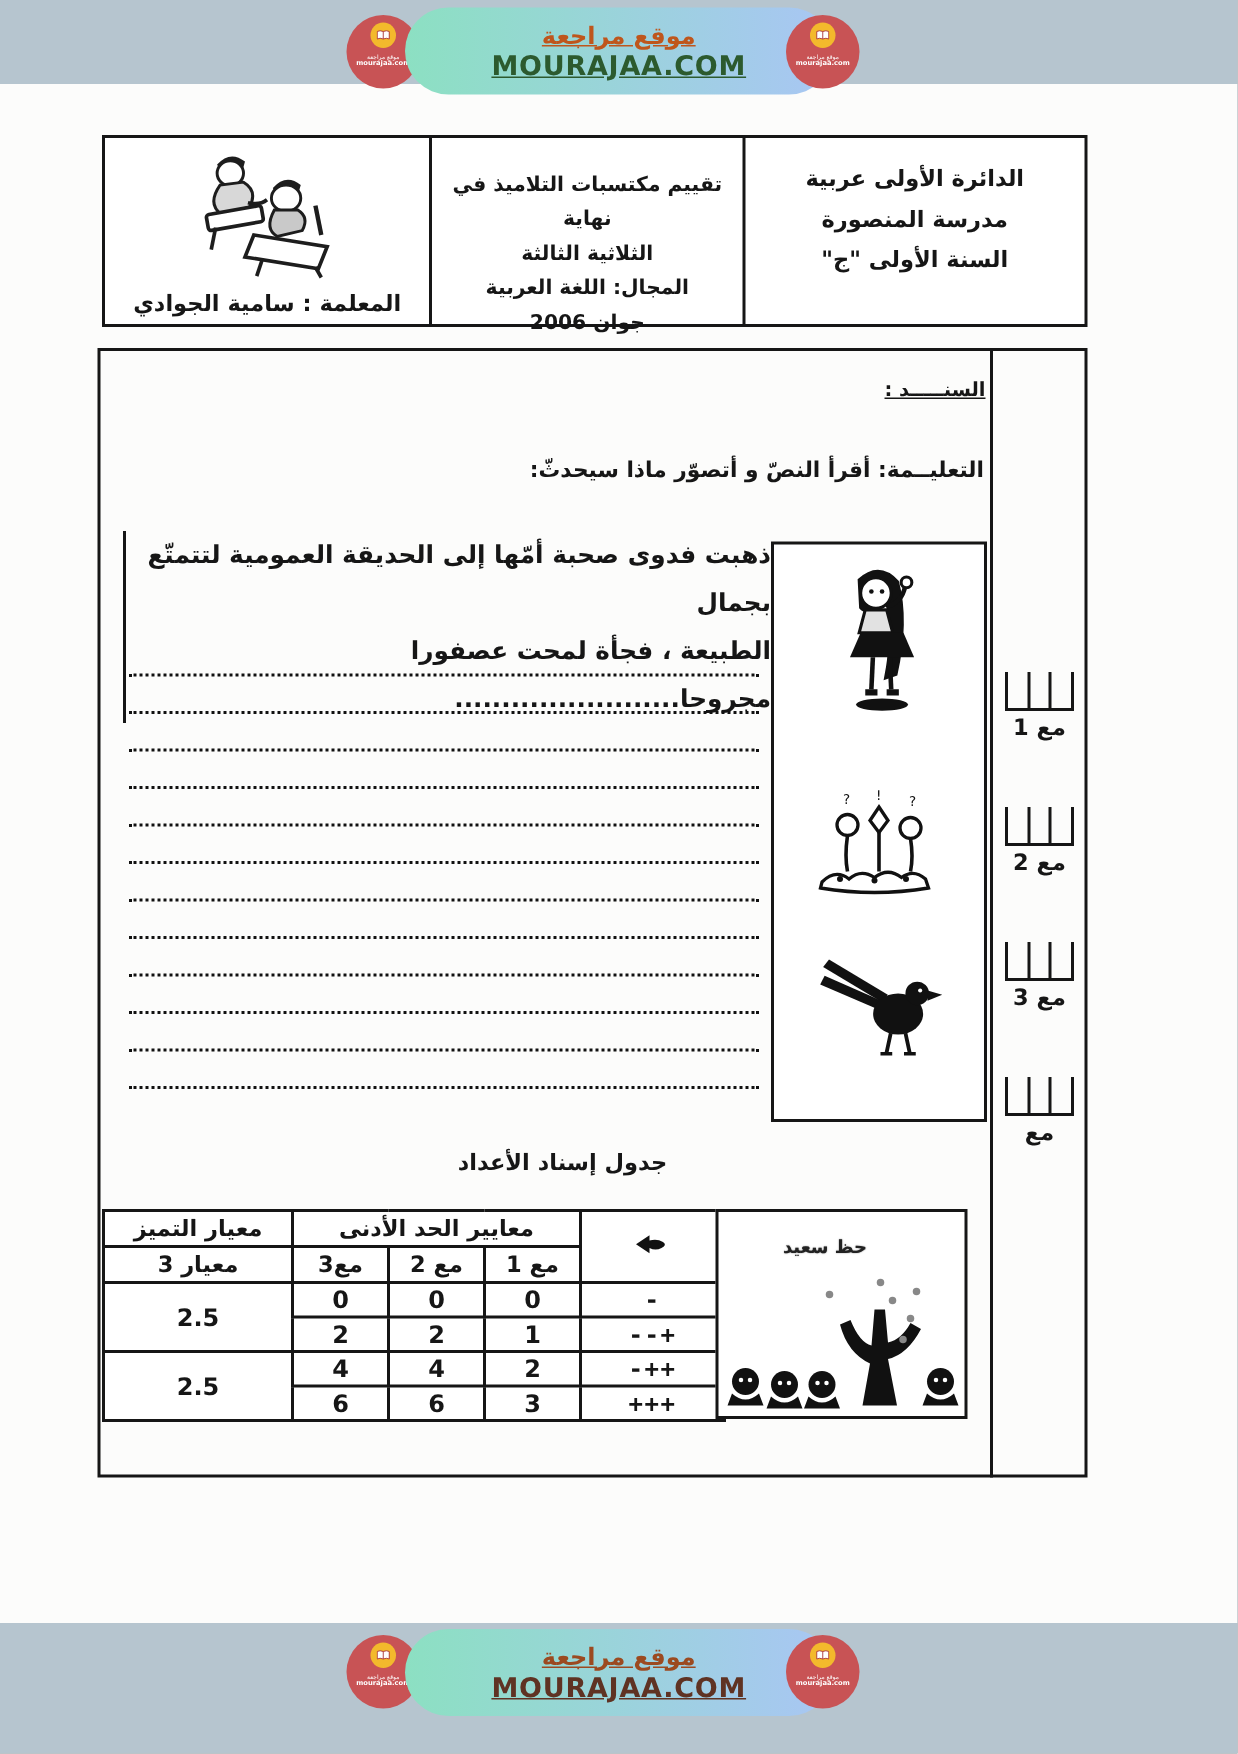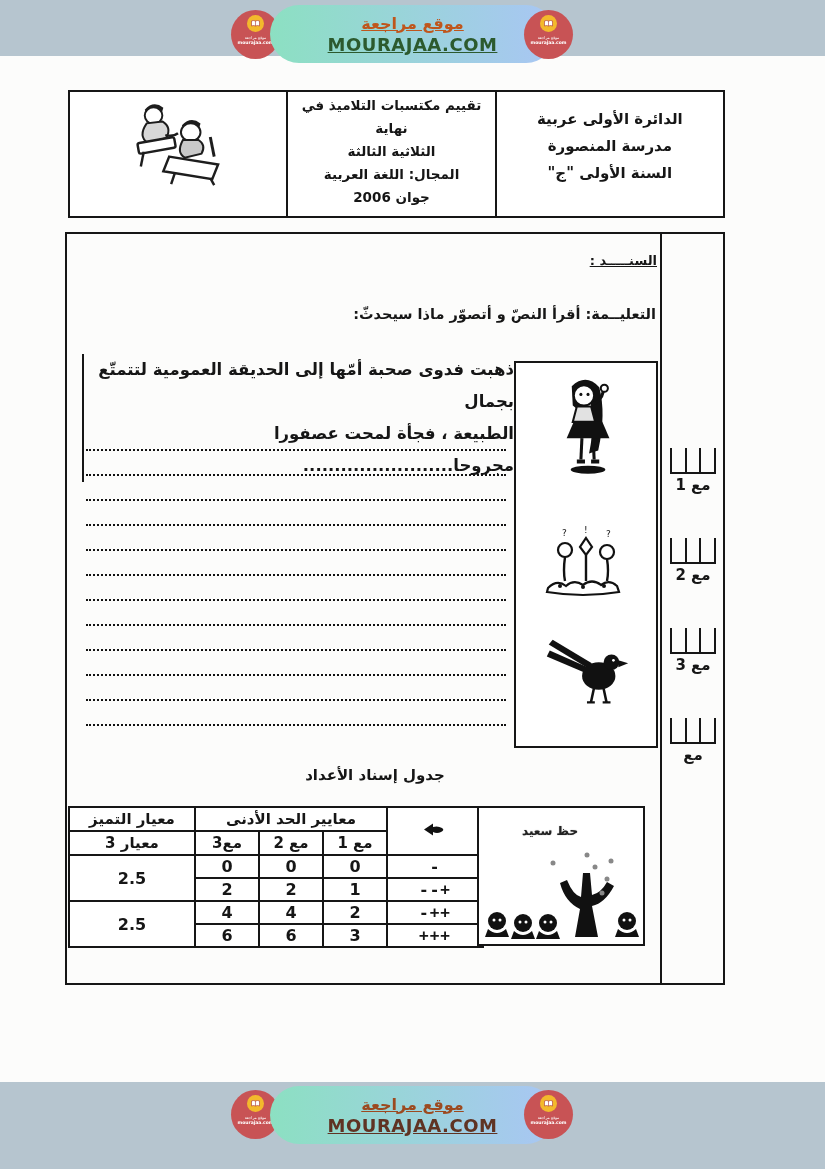--- a/index.html
+++ b/index.html
@@ -28,21 +28,21 @@
   .logo-dot{margin-top:5px;width:17px;height:17px;border-radius:50%;background:var(--logo_yellow);
     display:flex;align-items:center;justify-content:center;}
   .logo-txt{color:#fff;text-align:center;line-height:5px;margin-top:3px;}
   .logo-txt .l1{font-size:4px;display:block;} .logo-txt .l2{font-size:4.5px;font-weight:bold;display:block;}
 
   
   .hdr{position:absolute;left:68px;top:90px;width:657px;height:128px;border:2px solid var(--ink);
     display:flex;direction:rtl;background:#fff;align-items:center;}
   .hdr-cell{height:100%;text-align:center;font-weight:bold;color:var(--ink);}
   .hdr-school{width:229px;border-left:2px solid var(--ink);font-size:15px;line-height:27px;padding-top:14px;}
-  .hdr-exam{width:209px;border-left:2px solid var(--ink);font-size:13.5px;line-height:23px;padding-top:2px;}
+  .hdr-exam{width:209px;border-left:2px solid var(--ink);font-size:13.5px;line-height:23px;padding-top:20px;}
   .hdr-teacher{width:217px;position:relative;}
   .hdr-teacher svg{display:block;margin:4px auto 0 auto;}
   .hdr-teacher .tname{position:absolute;bottom:5px;left:0;right:0;font-size:15px;}
 
   
   .main-box{position:absolute;left:65px;top:232px;width:660px;height:753px;border:2px solid var(--ink);}
   .main-divider{position:absolute;left:660px;top:232px;width:2px;height:753px;background:var(--ink);}
 
   .sanad{position:absolute;left:545px;top:253px;width:112px;text-align:right;direction:rtl;
     font-size:13px;font-weight:bold;text-decoration:underline;white-space:nowrap;color:var(--ink);}
@@ -138,20 +138,21 @@
         <rect x="24" y="45" width="38" height="11" rx="2" transform="rotate(-10 43 50)" fill="#fff" stroke="#1d1d1d" stroke-width="2.5"></rect>
         <line x1="30" y1="57" x2="27" y2="72" stroke="#1d1d1d" stroke-width="2.5"></line>
         <path d="M69 30 q9 -10 19 -2 l-2 7 q-8 -7 -15 -1 z" fill="#1d1d1d"></path>
         <ellipse cx="78" cy="37" rx="10" ry="9" fill="#fff" stroke="#1d1d1d" stroke-width="2"></ellipse>
         <path d="M70 45 q-7 13 2 18 l17 -4 q5 -9 -3 -14 z" fill="#c9c9c9" stroke="#1d1d1d" stroke-width="2"></path>
         <line x1="98" y1="42" x2="102" y2="62" stroke="#1d1d1d" stroke-width="3"></line>
         <path d="M56 62 l50 8 -6 15 -50 -8 z" fill="#fff" stroke="#1d1d1d" stroke-width="2.5"></path>
         <line x1="62" y1="78" x2="58" y2="90" stroke="#1d1d1d" stroke-width="2.5"></line>
         <line x1="98" y1="84" x2="102" y2="91" stroke="#1d1d1d" stroke-width="2.5"></line>
       </svg>
+      <div class="tname">المعلمة : سامية الجوادي</div>
     </div>
   </div>
 
   <div class="main-box"></div>
   <div class="main-divider"></div>
 
   <div class="sanad">السنـــــد :</div>
   <div class="instruction">التعليــمة: أقرأ النصّ و أتصوّر ماذا سيحدثّ:</div>
 
   <div class="story">

